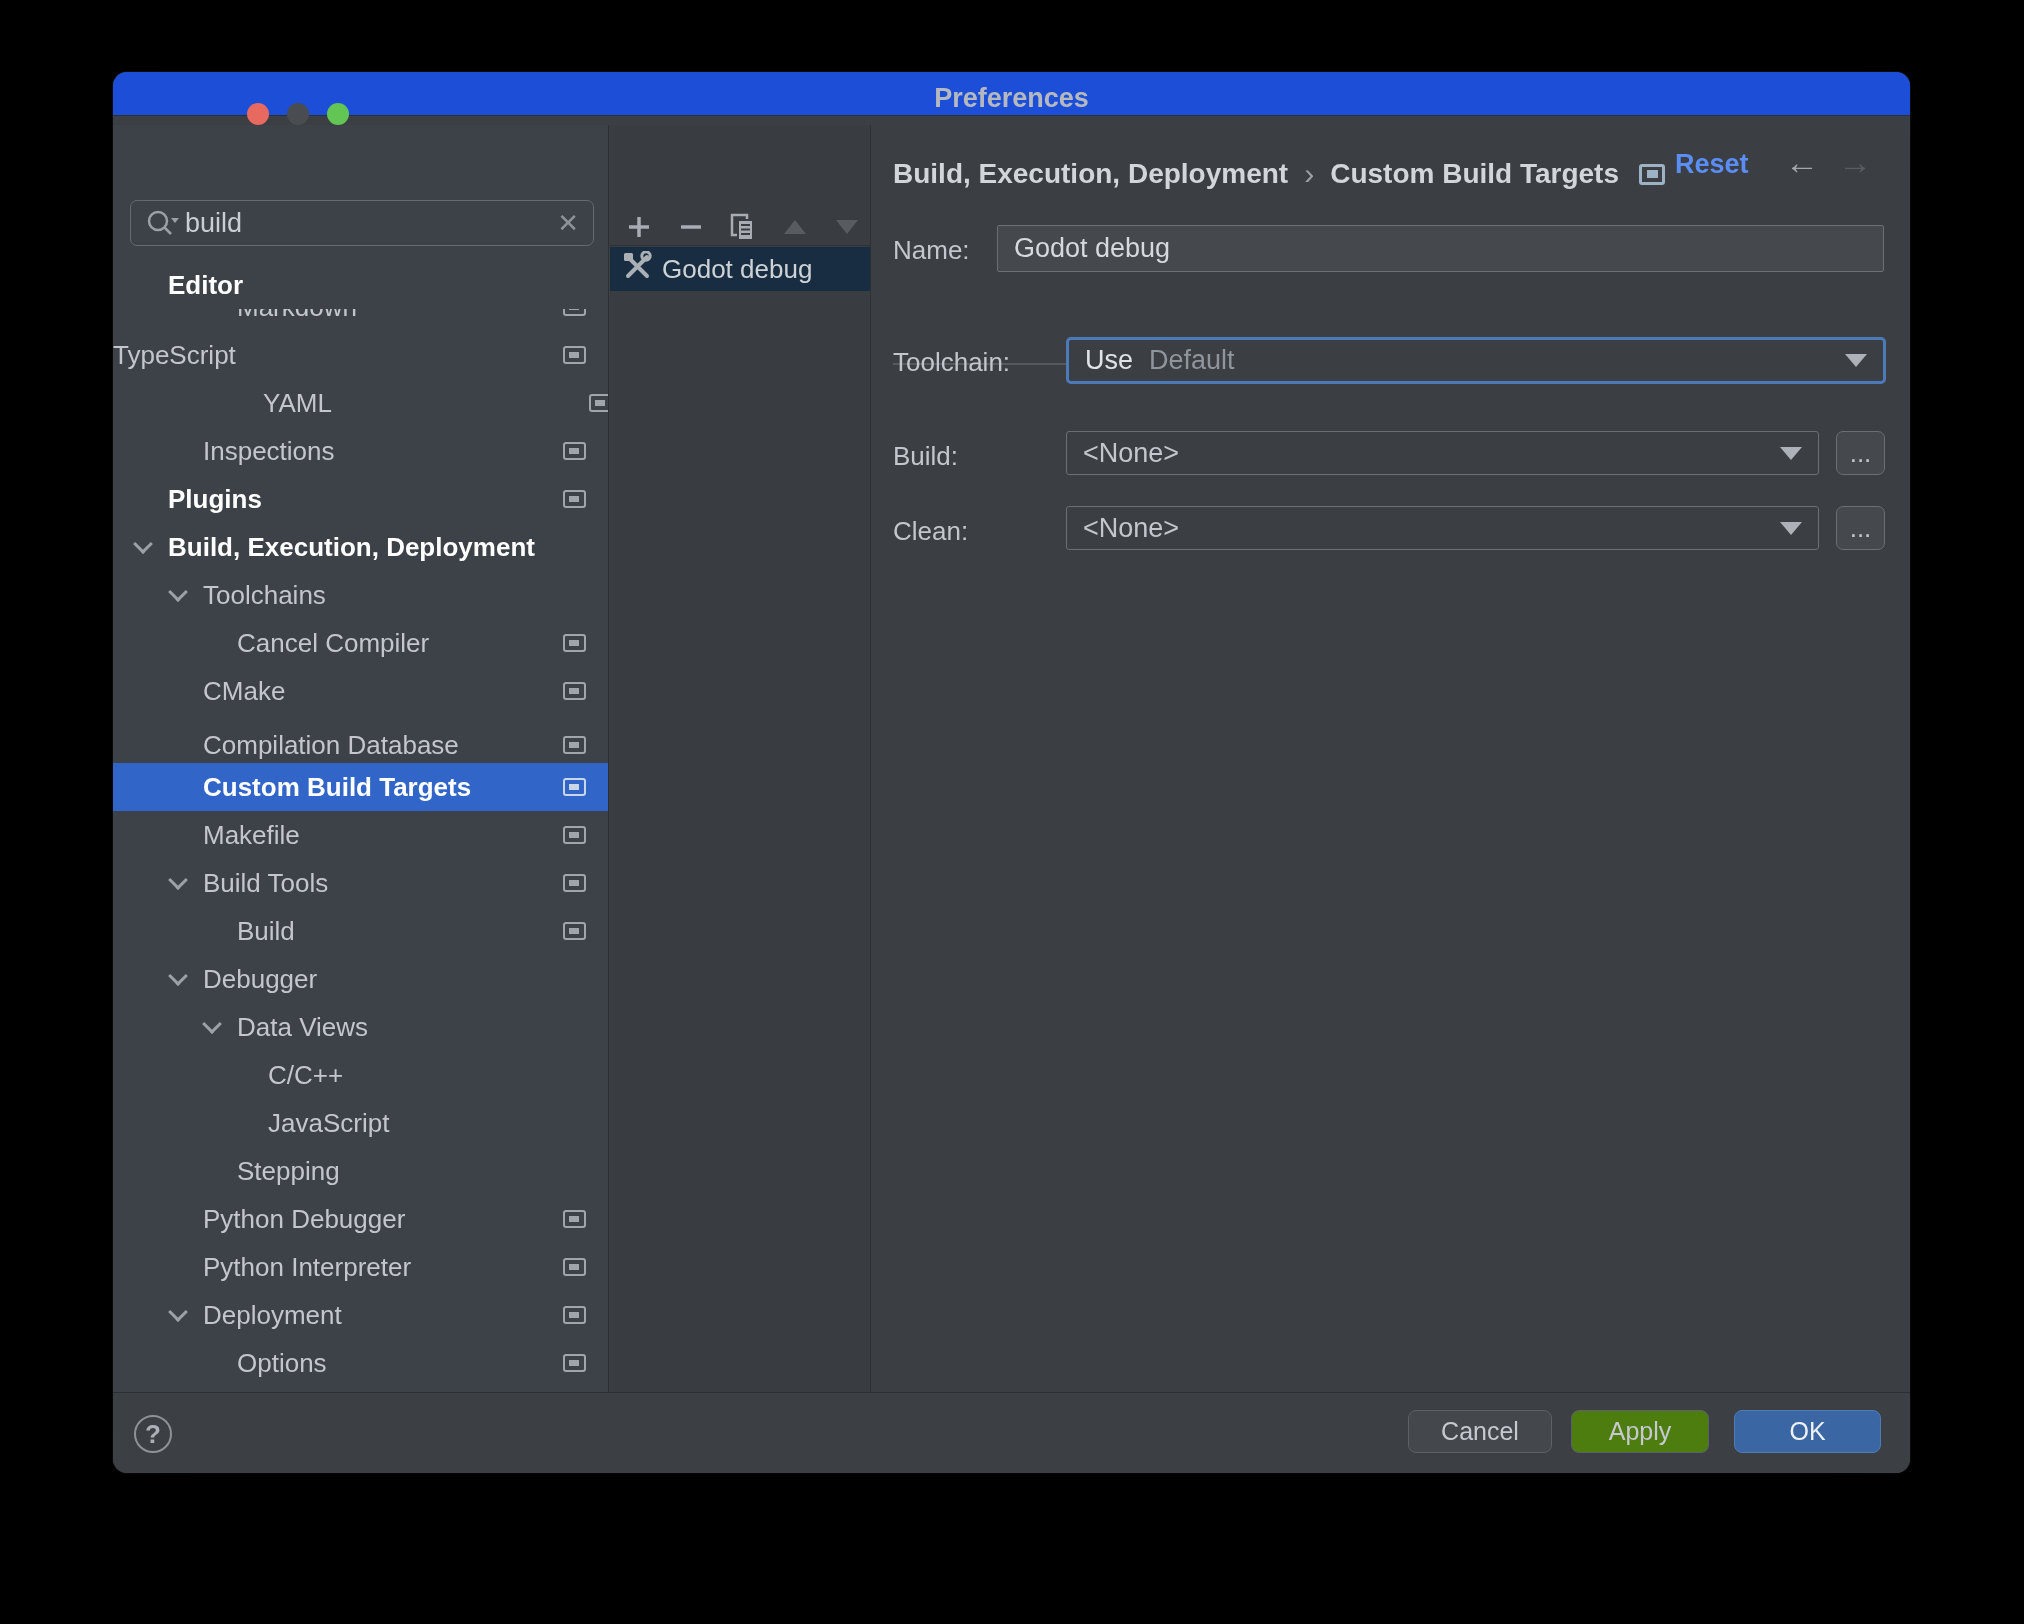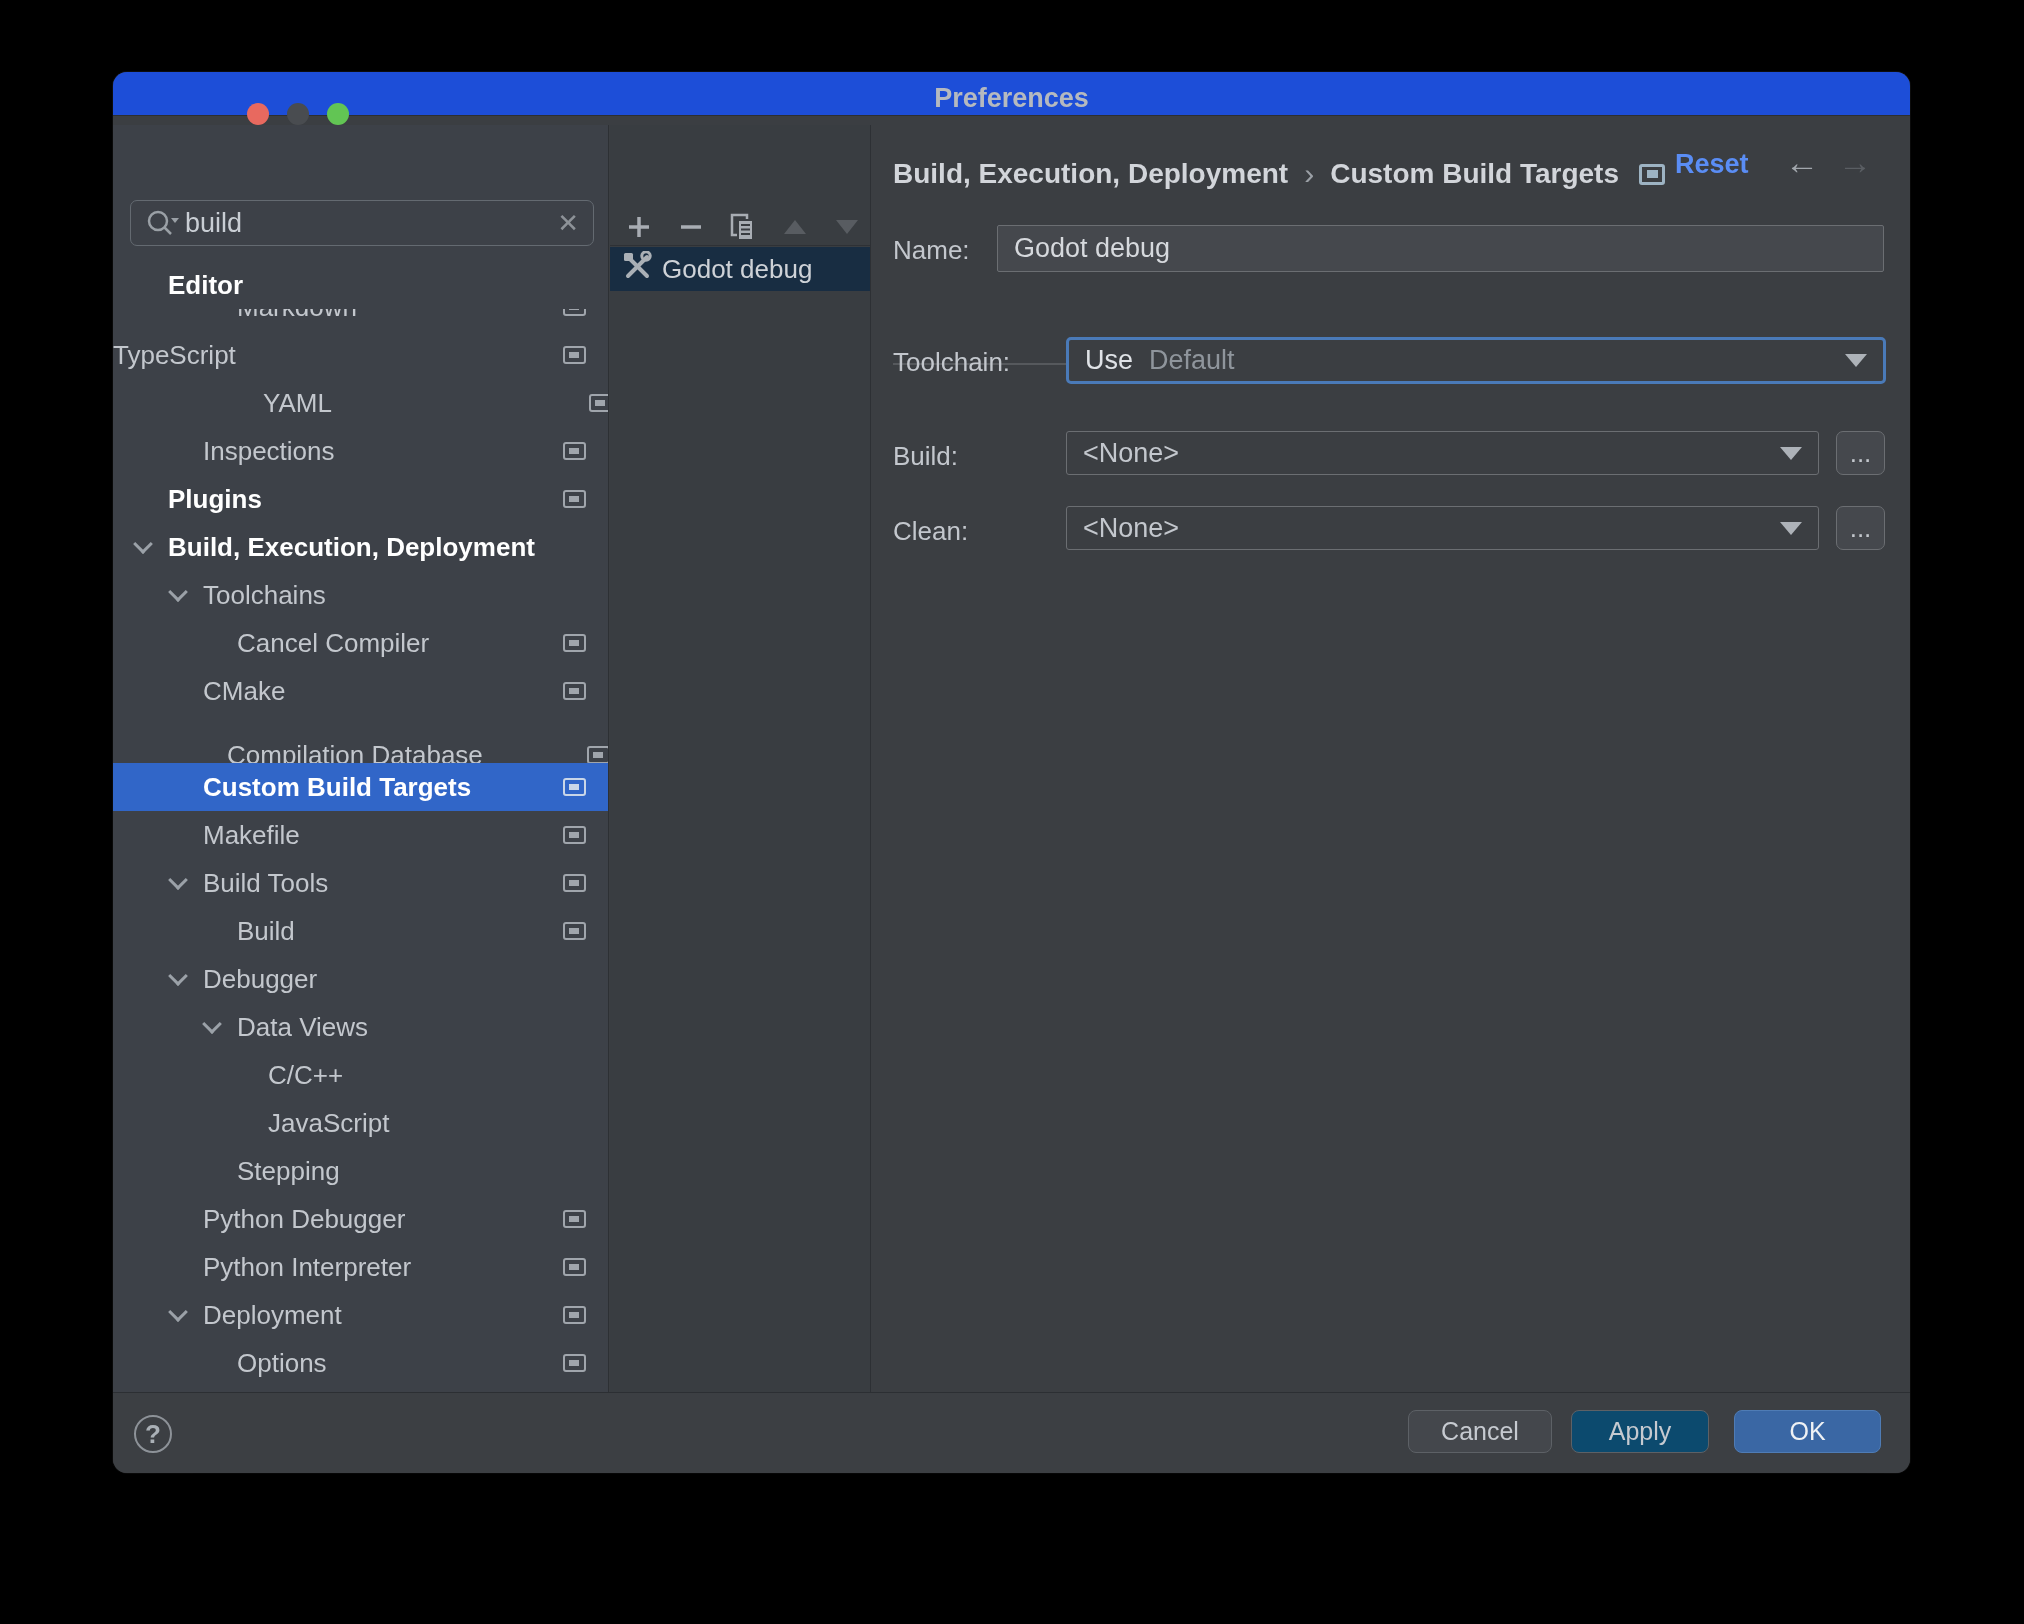--- a/index.html
+++ b/index.html
@@ -69,21 +69,21 @@
   .more-btn { position:absolute; left:964px; width:49px; height:44px; background:#45484d; border:1.5px solid #6b6e72; border-radius:7px;
     color:#c3c7cd; font-size:26px; display:flex; align-items:center; justify-content:center; line-height:10px; }
   .more-btn.build { top:306px; } .more-btn.clean { top:381px; }
 
   
   .footer { position:absolute; left:0; top:1320px; width:100%; height:81px; background:#3c3f43; border-top:1px solid #2c2f33; }
   .help { position:absolute; left:21px; top:22px; width:38px; height:38px; border:2.5px solid #8d9298; border-radius:50%;
     color:#aab0b6; font-size:26px; font-weight:bold; display:flex; align-items:center; justify-content:center; }
   .btn { position:absolute; top:17px; height:43px; border-radius:8px; font-size:25px; display:flex; align-items:center; justify-content:center; }
   .btn.cancel { left:1295px; width:144px; background:#44474c; border:1.5px solid #5d6166; color:#c6cad0; }
-  .btn.apply  { left:1458px; width:138px; background:#0c4a6e; border:1.5px solid #5d6166; color:#c6cad0; }
+  .btn.apply  { left:1458px; width:138px; background:#4d7c0f; border:1.5px solid #5d6166; color:#c6cad0; }
   .btn.ok     { left:1621px; width:147px; background:#3a67a4; border:1.5px solid #4f7cb5; color:#eef1f4; }
 </style>
 </head>
 <body>
 
 <div class="window">
 
   <div class="titlebar">
     <div class="title">Preferences</div>
     <div class="tl red"></div>
@@ -136,21 +136,21 @@
           <span class="lbl">Toolchains</span>
         </div>
         <div class="trow" style="top: 366px; padding-left: 124px;">
           <span class="lbl">Cancel Compiler</span>
           <span class="mini-ic"></span>
         </div>
         <div class="trow" style="top: 414px; padding-left: 90px;">
           <span class="lbl">CMake</span>
           <span class="mini-ic"></span>
         </div>
-        <div class="trow" style="top: 478px; padding-left: 90px; margin-left: 24px;">
+        <div class="trow" style="top: 468px; padding-left: 90px;">
           <span class="lbl">Compilation Database</span>
           <span class="mini-ic"></span>
         </div>
         <div class="trow selected" style="top: 510px; padding-left: 90px;">
           <span class="lbl">Custom Build Targets</span>
           <span class="mini-ic"></span>
         </div>
         <div class="trow" style="top: 558px; padding-left: 90px;">
           <span class="lbl">Makefile</span>
           <span class="mini-ic"></span>

